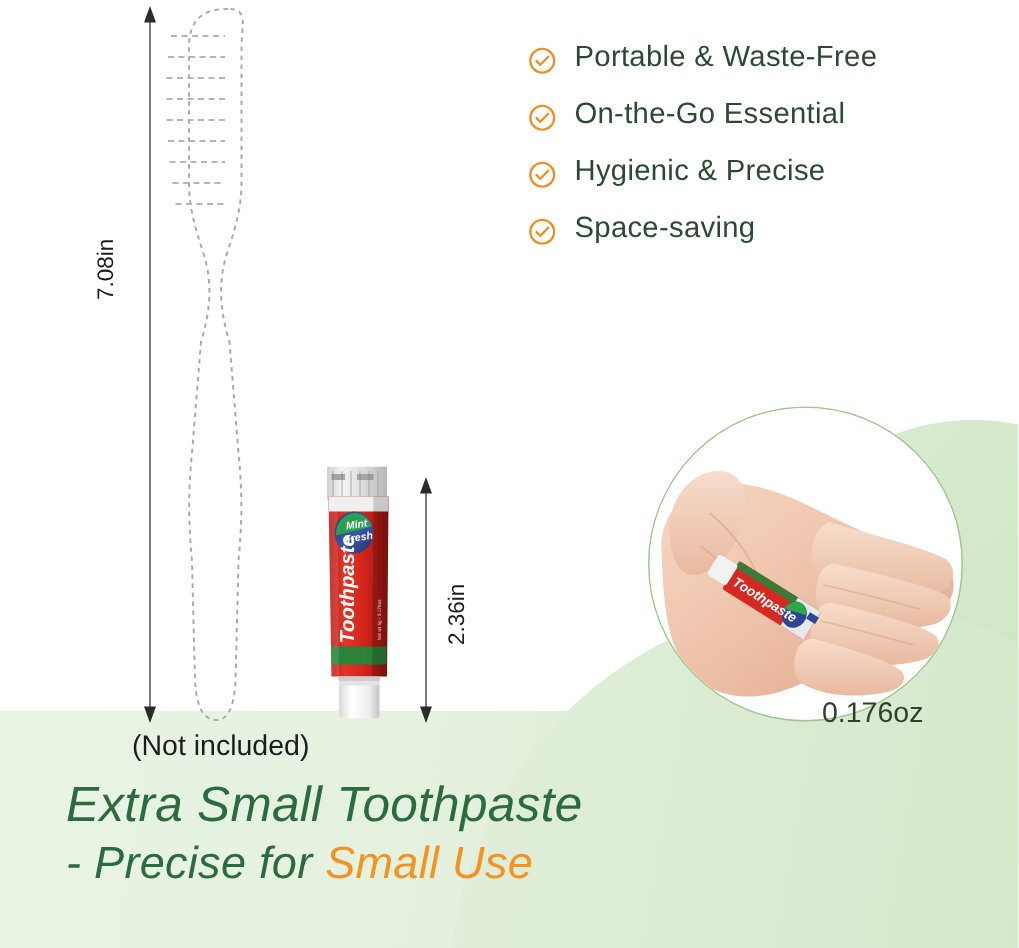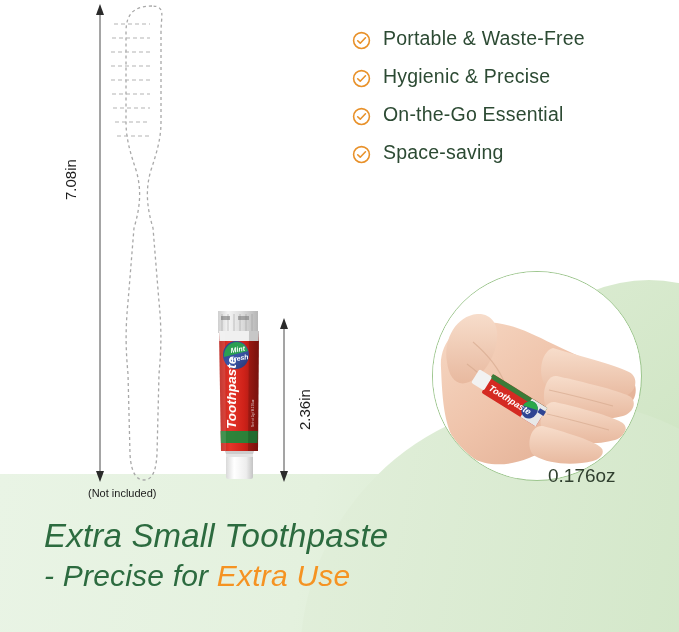--- a/index.html
+++ b/index.html
@@ -24,21 +24,21 @@
   .feature-label{font-size:19.5px;color:#2c4a33;letter-spacing:.2px;white-space:nowrap;}
 
   
   .brush{position:absolute;left:108px;top:2px;}
 
   
   .dim-v-left{position:absolute;left:99px;top:4px;height:472px;width:2px;}
   .dim-left-label{position:absolute;left:62px;top:200px;
      font-size:15px;color:#1c1c1c;transform:rotate(-90deg);transform-origin:left top;
      white-space:nowrap;}
-  .not-included{position:absolute;left:88px;top:487px;font-size:11px;color:#1c1c1c;
+  .not-included{position:absolute;left:88px;top:487px;font-size:19px;color:#1c1c1c;
      white-space:nowrap;}
 
   
   .tube-wrap{position:absolute;left:212px;top:311px;width:58px;height:170px;}
   .dim-v-tube{position:absolute;left:283px;top:318px;height:162px;width:2px;}
   .dim-tube-label{position:absolute;left:296px;top:430px;font-size:15px;color:#1c1c1c;
      transform:rotate(-90deg);transform-origin:left top;white-space:nowrap;}
 
   
   .circle-ring{position:absolute;left:432px;top:271px;width:208px;height:208px;
@@ -235,45 +235,45 @@
       <span class="feature-label">Portable &amp; Waste-Free</span>
     </div>
 
     <div class="feature-row">
       <span class="check-icon">
         <svg width="19" height="19" viewBox="0 0 24 24">
           <circle cx="12" cy="12" r="10" fill="none" stroke="#e8912a" stroke-width="2"></circle>
           <path d="M7.2 12.3 L10.4 15.4 L17 8.6" fill="none" stroke="#e8912a" stroke-width="2" stroke-linecap="round" stroke-linejoin="round"></path>
         </svg>
       </span>
+      <span class="feature-label">On-the-Go Essential</span>
+    </div>
+
+    <div class="feature-row">
+      <span class="check-icon">
+        <svg width="19" height="19" viewBox="0 0 24 24">
+          <circle cx="12" cy="12" r="10" fill="none" stroke="#e8912a" stroke-width="2"></circle>
+          <path d="M7.2 12.3 L10.4 15.4 L17 8.6" fill="none" stroke="#e8912a" stroke-width="2" stroke-linecap="round" stroke-linejoin="round"></path>
+        </svg>
+      </span>
       <span class="feature-label">Hygienic &amp; Precise</span>
-    </div>
-
-    <div class="feature-row">
-      <span class="check-icon">
-        <svg width="19" height="19" viewBox="0 0 24 24">
-          <circle cx="12" cy="12" r="10" fill="none" stroke="#e8912a" stroke-width="2"></circle>
-          <path d="M7.2 12.3 L10.4 15.4 L17 8.6" fill="none" stroke="#e8912a" stroke-width="2" stroke-linecap="round" stroke-linejoin="round"></path>
-        </svg>
-      </span>
-      <span class="feature-label">On-the-Go Essential</span>
     </div>
 
     <div class="feature-row">
       <span class="check-icon">
         <svg width="19" height="19" viewBox="0 0 24 24">
           <circle cx="12" cy="12" r="10" fill="none" stroke="#e8912a" stroke-width="2"></circle>
           <path d="M7.2 12.3 L10.4 15.4 L17 8.6" fill="none" stroke="#e8912a" stroke-width="2" stroke-linecap="round" stroke-linejoin="round"></path>
         </svg>
       </span>
       <span class="feature-label">Space-saving</span>
     </div>
 
   </div>
 
   <div class="headline">
     <div class="headline-1">Extra Small Toothpaste</div>
     <div class="headline-2">
-      <span>- Precise for </span><span class="accent">Extra Use</span>
+      <span>- Precise for </span><span class="accent">Small Use</span>
     </div>
   </div>
 
 </div>
 
 </body></html>

